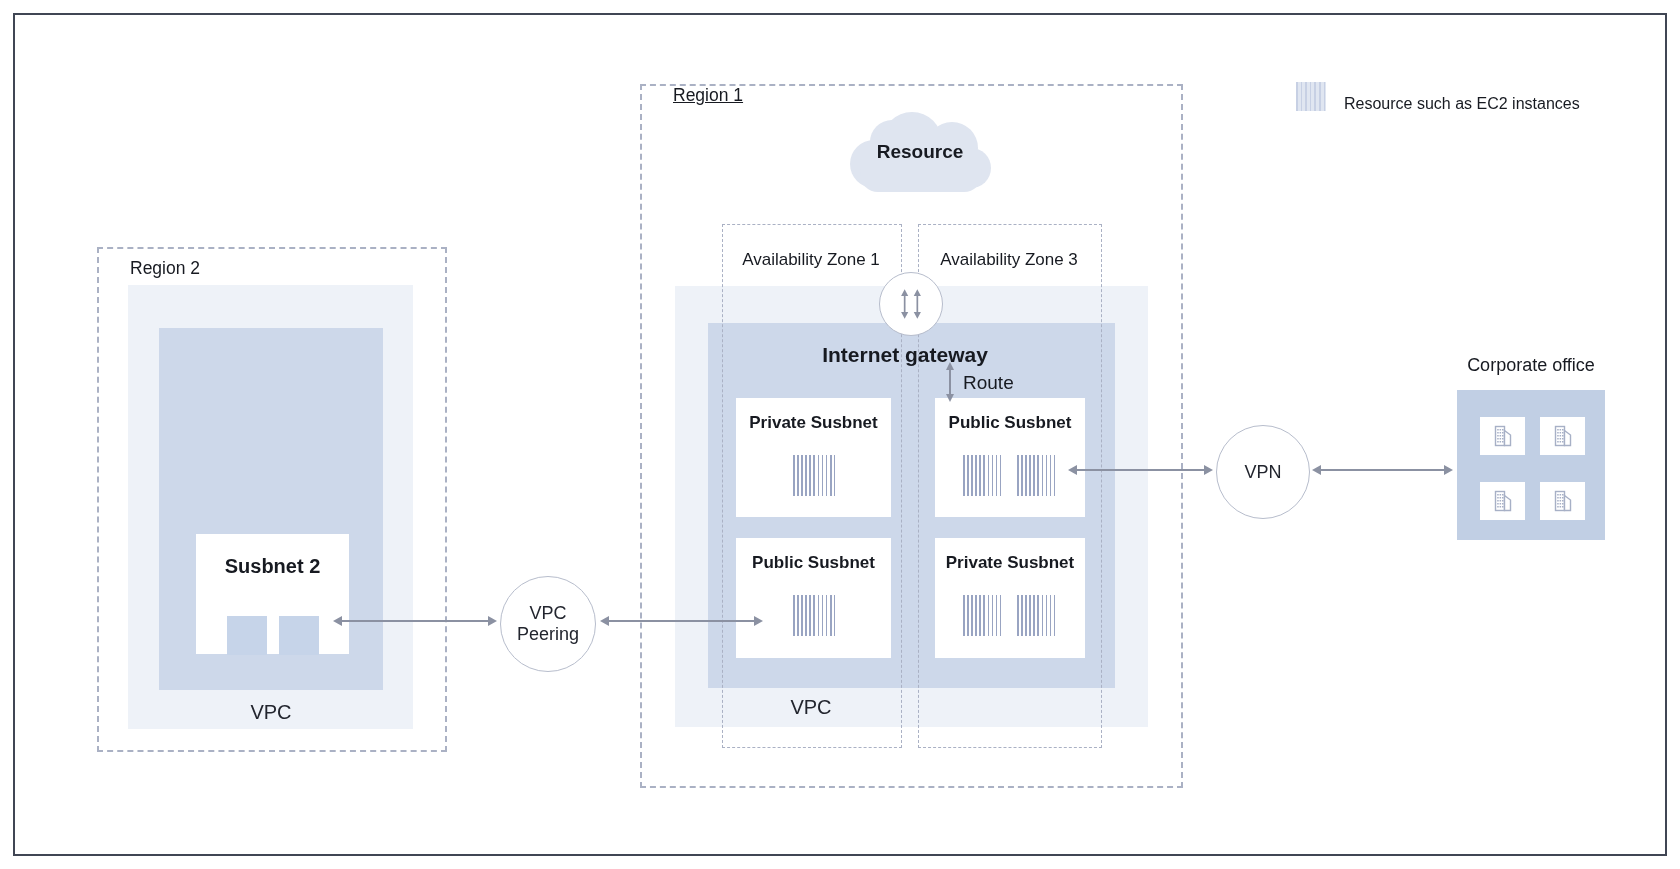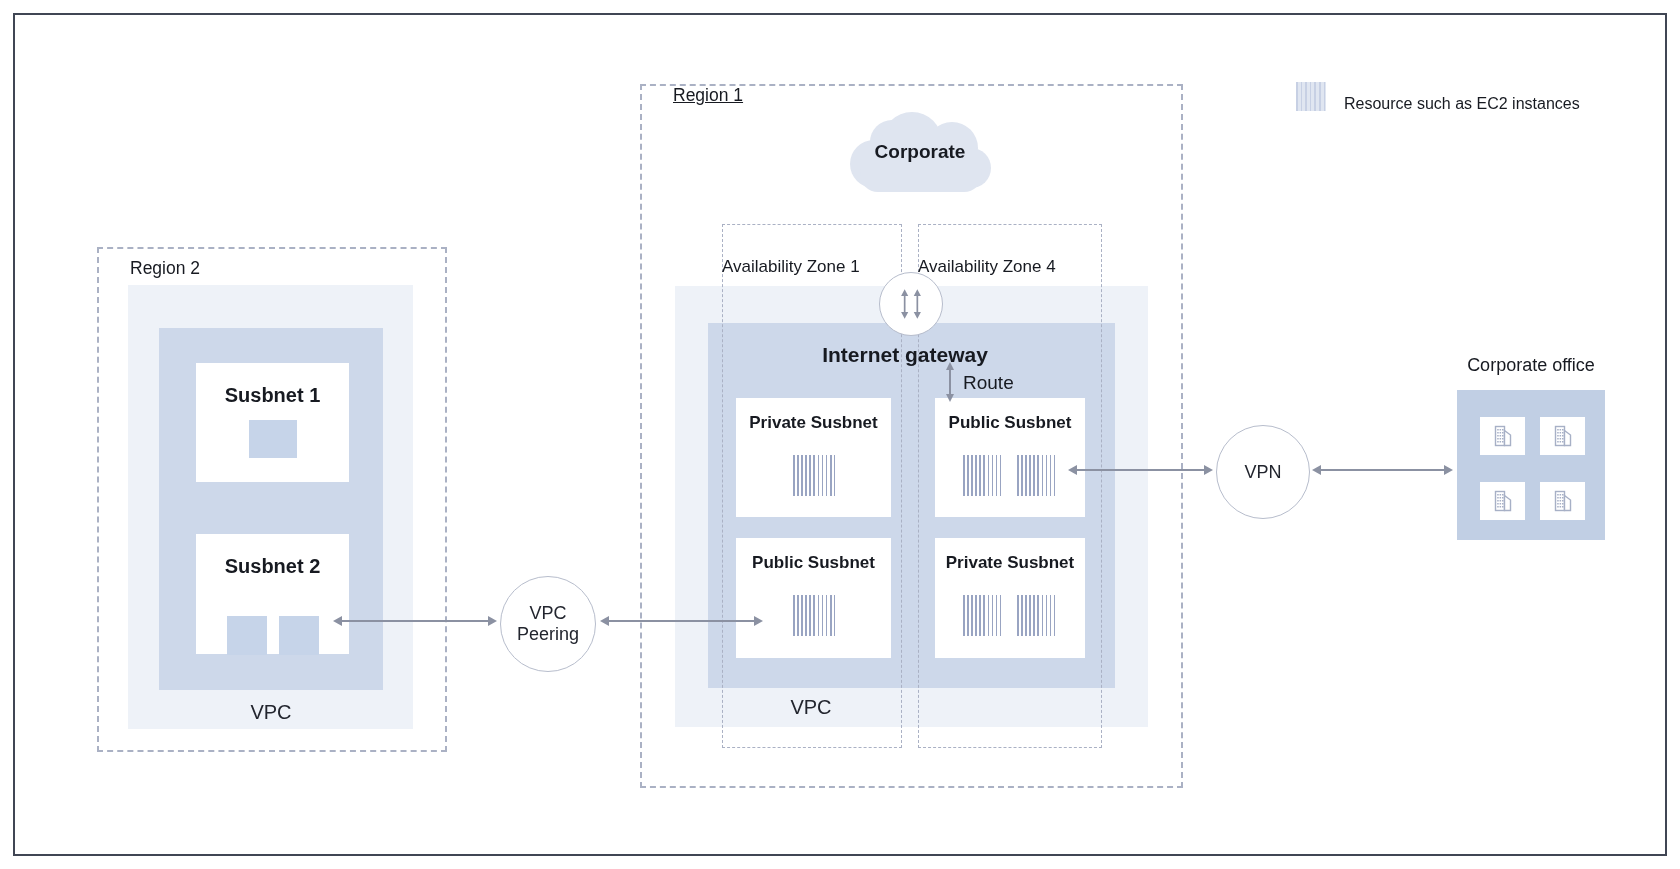--- a/index.html
+++ b/index.html
@@ -12,21 +12,21 @@
 
   
   .abs{position:absolute;}
   .box-light{background:#eef2f8;}
   .box-mid{background:#cdd8ea;}
   .dashed-region{border:2px dashed #aab1c4;background:transparent;z-index:2;}
   .dashed-az{border:1.6px dashed #aab1c4;background:transparent;z-index:3;}
 
   .lbl{position:absolute;white-space:nowrap;}
   .lbl-region{font-size:17.5px;}
-  .lbl-az{font-size:17px;text-align:left;margin-top:7px;}
+  .lbl-az{font-size:17px;text-align:center;}
   .lbl-vpc{font-size:20px;text-align:center;color:#22252e;}
   .lbl-bold-md{font-size:21px;font-weight:bold;}
 
   
   .subnet{position:absolute;background:#fff;display:flex;flex-direction:column;align-items:center;z-index:4;}
   .subnet .title-md{font-size:17px;font-weight:bold;margin-top:15px;}
   .subnet .title-lg{font-size:20px;font-weight:bold;margin-top:21px;}
   .res-row{display:flex;margin-top:22px;}
   .res-row.tight{margin-top:13px;}
   .res{display:block;}
@@ -100,26 +100,20 @@
   <div class="frame"></div>
 
   <span class="legend-swatch"></span>
   <span class="lbl legend-label">Resource such as EC2 instances</span>
 
   <div class="abs dashed-region" style="left:97px;top:247px;width:346px;height:501px;"></div>
   <span class="lbl lbl-region" style="left:130px;top:258px;z-index:3;">Region 2</span>
   <div class="abs box-light" style="left:128px;top:285px;width:285px;height:444px;z-index:1;"></div>
   <div class="abs box-mid" style="left:159px;top:328px;width:224px;height:362px;z-index:1;"></div>
 
-  <div class="subnet" style="left:196px;top:363px;width:153px;height:119px;">
-    <div class="title-lg">Susbnet 1</div>
-    <div class="res-row tight" style="gap:12px;">
-      <span class="res res-solid" style="width:48px;height:38px;"></span>
-    </div>
-  </div>
 
   <div class="subnet" style="left:196px;top:534px;width:153px;height:120px;gap:24px;">
     <div class="title-lg">Susbnet 2</div>
     <div class="res-row tight" style="gap:12px;margin-top:14px;">
       <span class="res res-solid" style="width:40px;height:39px;"></span>
       <span class="res res-solid" style="width:40px;height:39px;"></span>
     </div>
   </div>
 
   <div class="lbl lbl-vpc" style="left:159px;top:701px;width:224px;z-index:2;">VPC</div>
@@ -145,26 +139,26 @@
       <g fill="#dfe5f0">
         <circle cx="34" cy="58" r="24"></circle>
         <circle cx="52" cy="36" r="22"></circle>
         <circle cx="72" cy="36" r="30"></circle>
         <circle cx="112" cy="42" r="26"></circle>
         <circle cx="131" cy="62" r="20"></circle>
         <rect x="20" y="50" width="122" height="36" rx="18"></rect>
       </g>
     </svg>
   </div>
-  <div class="cloud-label">Corporate</div>
+  <div class="cloud-label">Resource</div>
 
   <div class="abs dashed-az" style="left:722px;top:224px;width:178px;height:522px;"></div>
   <div class="abs dashed-az" style="left:918px;top:224px;width:182px;height:522px;"></div>
   <div class="lbl lbl-az" style="left:722px;top:250px;width:178px;z-index:4;">Availability Zone 1</div>
-  <div class="lbl lbl-az" style="left:918px;top:250px;width:182px;z-index:4;">Availability Zone 4</div>
+  <div class="lbl lbl-az" style="left:918px;top:250px;width:182px;z-index:4;">Availability Zone 3</div>
 
   <div class="abs box-light" style="left:675px;top:286px;width:473px;height:441px;z-index:1;"></div>
   <div class="abs box-mid" style="left:708px;top:323px;width:407px;height:365px;z-index:2;"></div>
 
   <div class="gw-circle">
     <svg width="38" height="36" viewBox="0 0 36 34">
       <g fill="#8b91a2">
         <rect x="11.2" y="8.5" width="1.6" height="17"></rect>
         <polygon points="12,3 8.6,9.5 15.4,9.5"></polygon>
         <polygon points="12,31 8.6,24.5 15.4,24.5"></polygon>

